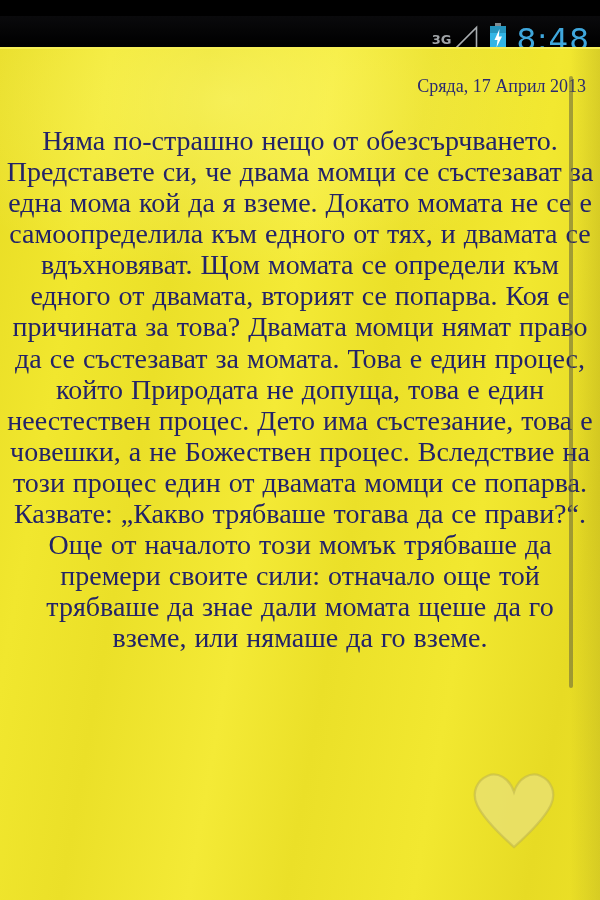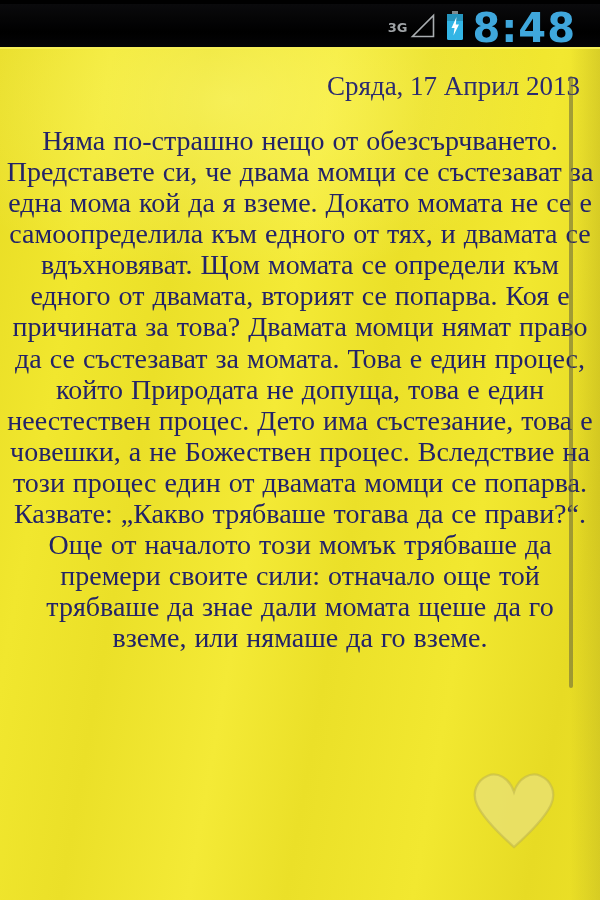--- a/index.html
+++ b/index.html
@@ -2,49 +2,49 @@
 <html><head>
 <meta charset="utf-8">
 <style>
   html,body{margin:0;padding:0;background:#111;}
   .screen{
     position:relative;width:600px;height:900px;overflow:hidden;
     background:#000;font-family:"Liberation Serif","DejaVu Serif",serif;
   }
   
   .status-bar{
-    position:absolute;top:4px;left:0;width:600px;height:47px;
+    position:absolute;top:16px;left:0;width:600px;height:47px;
     background:linear-gradient(to bottom,#0a0a0c 0%,#000 60%,#050507 100%);
     display:flex;align-items:center;justify-content:flex-end;
-    gap:9px;padding-right:24px;box-sizing:border-box;
+    gap:9px;padding-right:10px;box-sizing:border-box;
     font-family:"DejaVu Sans","Liberation Sans",sans-serif;
   }
   .signal-group{display:flex;align-items:flex-end;gap:1px;}
   .net-label{
     color:#9fa3a6;font-size:13px;font-weight:bold;line-height:1;
     transform:translateY(-10px);letter-spacing:0;
   }
   .clock{
-    color:#3fa7dc;font-size:40px;line-height:1;font-weight:bold;
+    color:#3fa7dc;font-size:31px;line-height:1;font-weight:normal;
     letter-spacing:1px;
   }
   
   .yellow-area{
     position:absolute;top:47px;left:0;width:600px;height:853px;
     box-sizing:border-box;
     border-top:2px solid #f6ef56;
     background-color:#ece127;
     background-image:
       radial-gradient(ellipse 520px 300px at 38% 6%, rgba(255,252,130,0.50), rgba(255,252,130,0) 62%),
       linear-gradient(to left, rgba(130,120,20,0.20), rgba(130,120,20,0) 5%),
       linear-gradient(100deg,#e8dc24 0%,#f1e72e 15%,#ebe028 28%,#f4ea36 45%,#ebe028 58%,#f2e830 75%,#e7db24 90%,#ece127 100%);
   }
   .date-heading{
-    margin-top:21px;padding-right:20px;text-align:right;
-    color:#2b2b70;font-size:27px;line-height:32px;
+    margin-top:21px;padding-right:14px;text-align:right;
+    color:#2b2b70;font-size:18px;line-height:32px;
   }
   .quote-text{
     width:588px;margin:23px auto 0;text-align:center;
     color:#232368;font-size:28px;line-height:1.11;
     word-spacing:1px;
   }
   
   .scrollbar-thumb{
     position:absolute;left:569px;top:76px;width:4px;height:612px;
     background:rgba(100,98,62,0.55);border-radius:2px;

